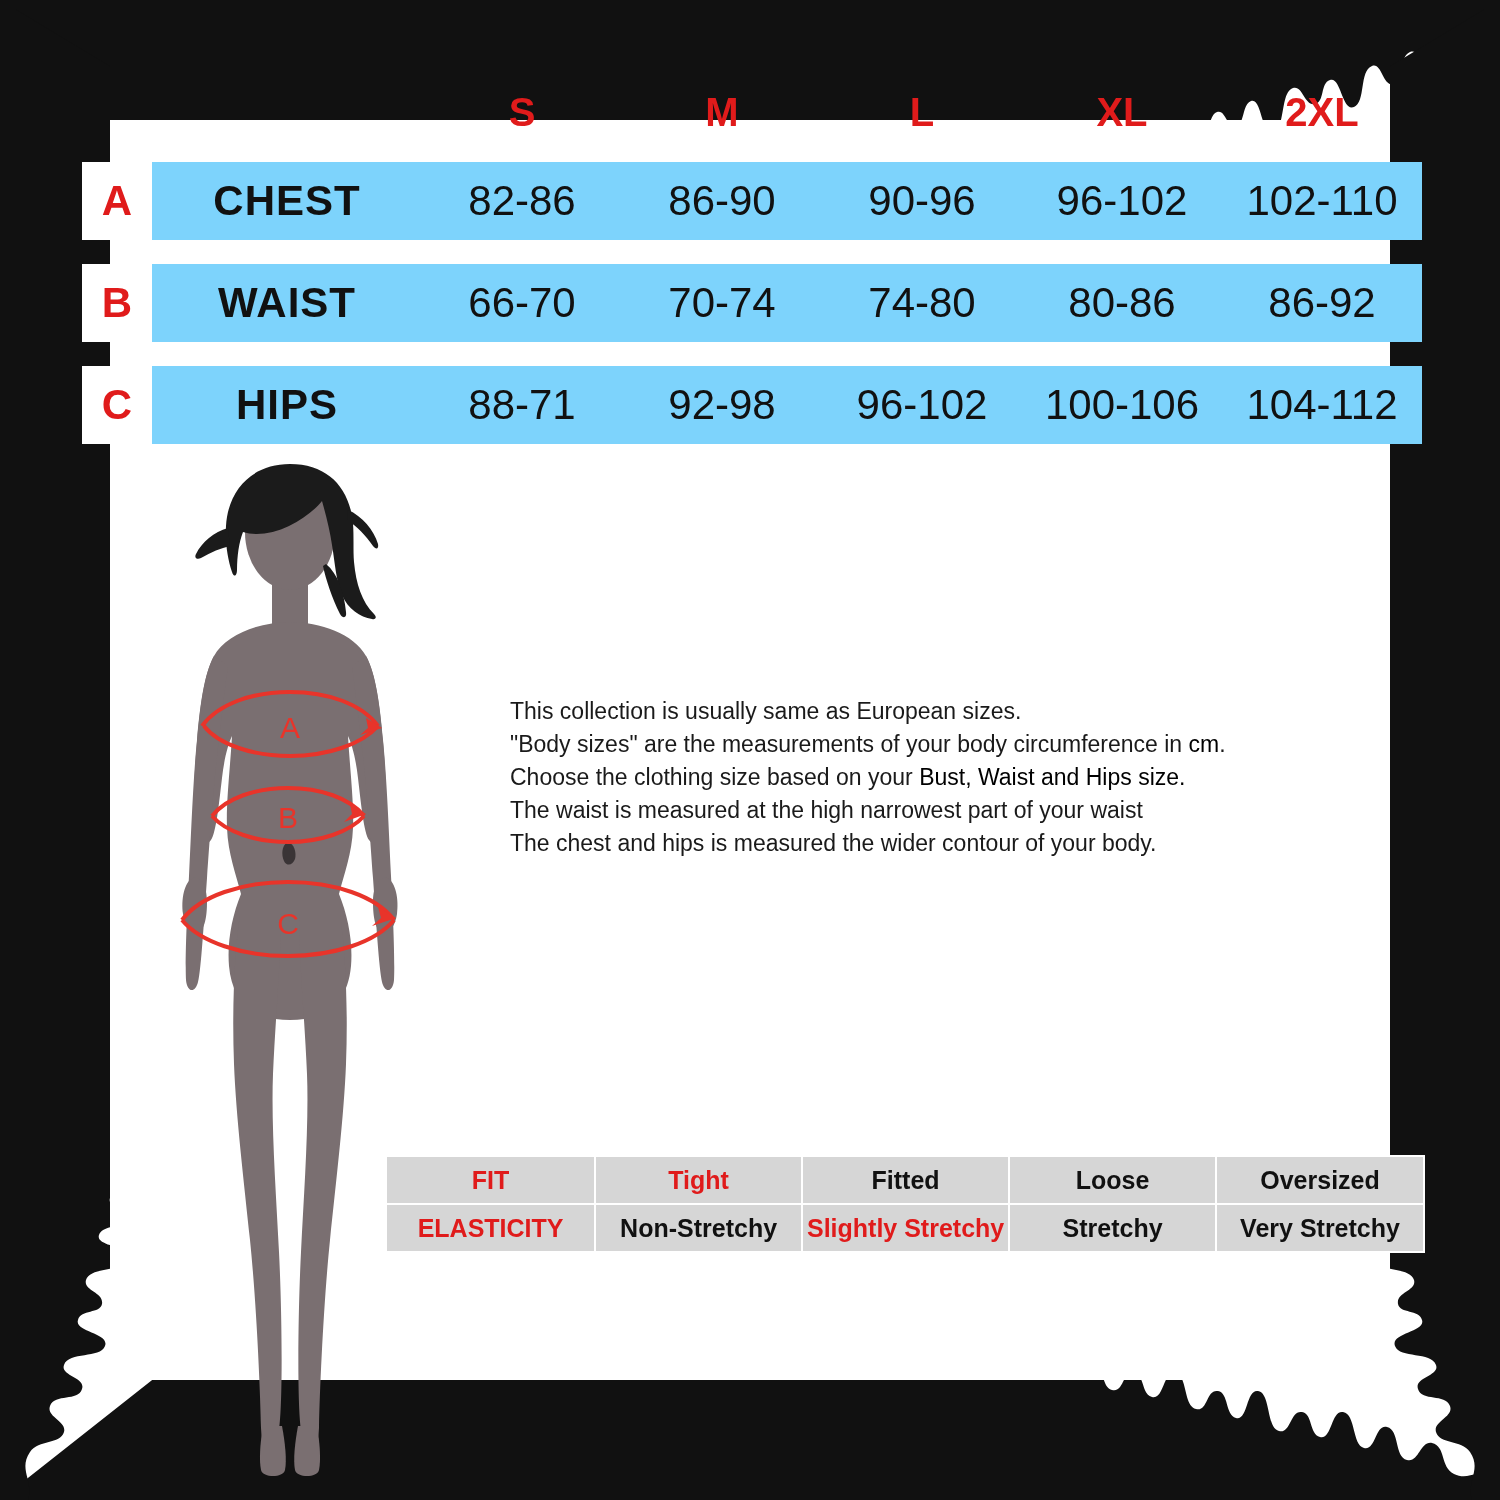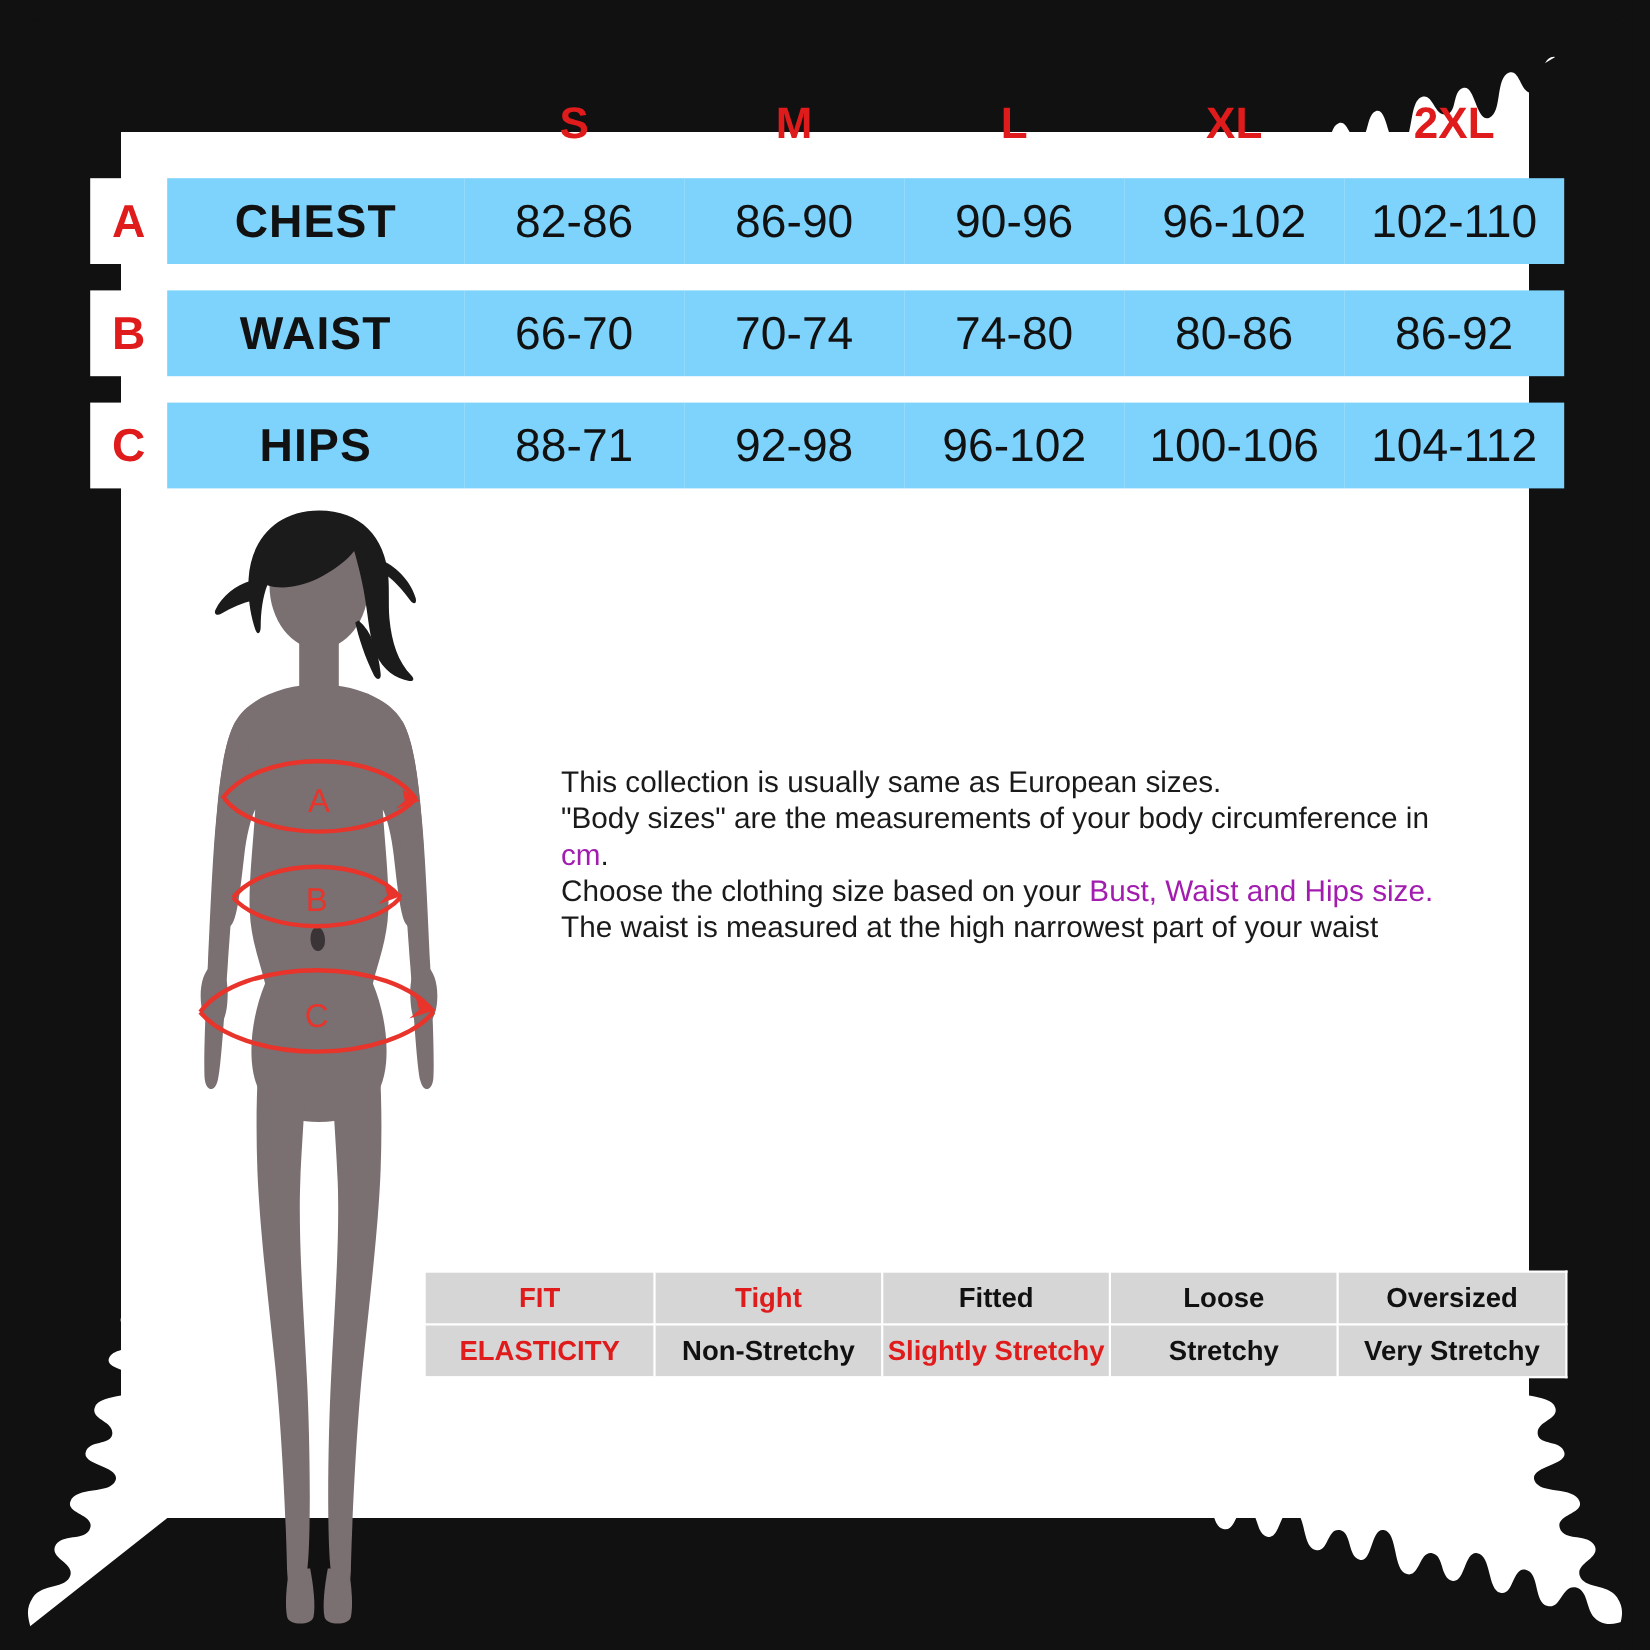--- a/index.html
+++ b/index.html
@@ -77,25 +77,25 @@
     width: 340px;
     height: 1040px;
   }
 
   
   .desc {
     position: absolute;
     left: 510px;
     top: 695px;
     width: 800px;
-    font-size: 27px;
+    font-size: 23px;
     line-height: 33px;
     color: #1a1a1a;
   }
-  .desc .hl { color: #a21caf; }
+  .desc .hl { color: #000000; }
 
   
   .fit-table {
     position: absolute;
     left: 385px;
     top: 1155px;
     width: 1040px;
     border-collapse: collapse;
   }
   .fit-table td {
@@ -267,20 +267,21 @@
 
   <div class="desc">
     <div>This collection is usually same as European sizes.</div>
     <div>
       <span>"Body sizes" are the measurements of your body circumference in </span><span class="hl">cm</span><span>.</span>
     </div>
     <div>
       <span>Choose the clothing size based on your </span><span class="hl">Bust, Waist and Hips size.</span>
     </div>
     <div>The waist is measured at the high narrowest part of your waist</div>
+    <div>The chest and hips is measured the wider contour of your body.</div>
   </div>
 
   <table class="fit-table">
     <tbody>
         <tr>
       <td class="label">FIT</td>
       <td class="red">Tight</td>
       <td>Fitted</td>
       <td>Loose</td>
       <td>Oversized</td>

